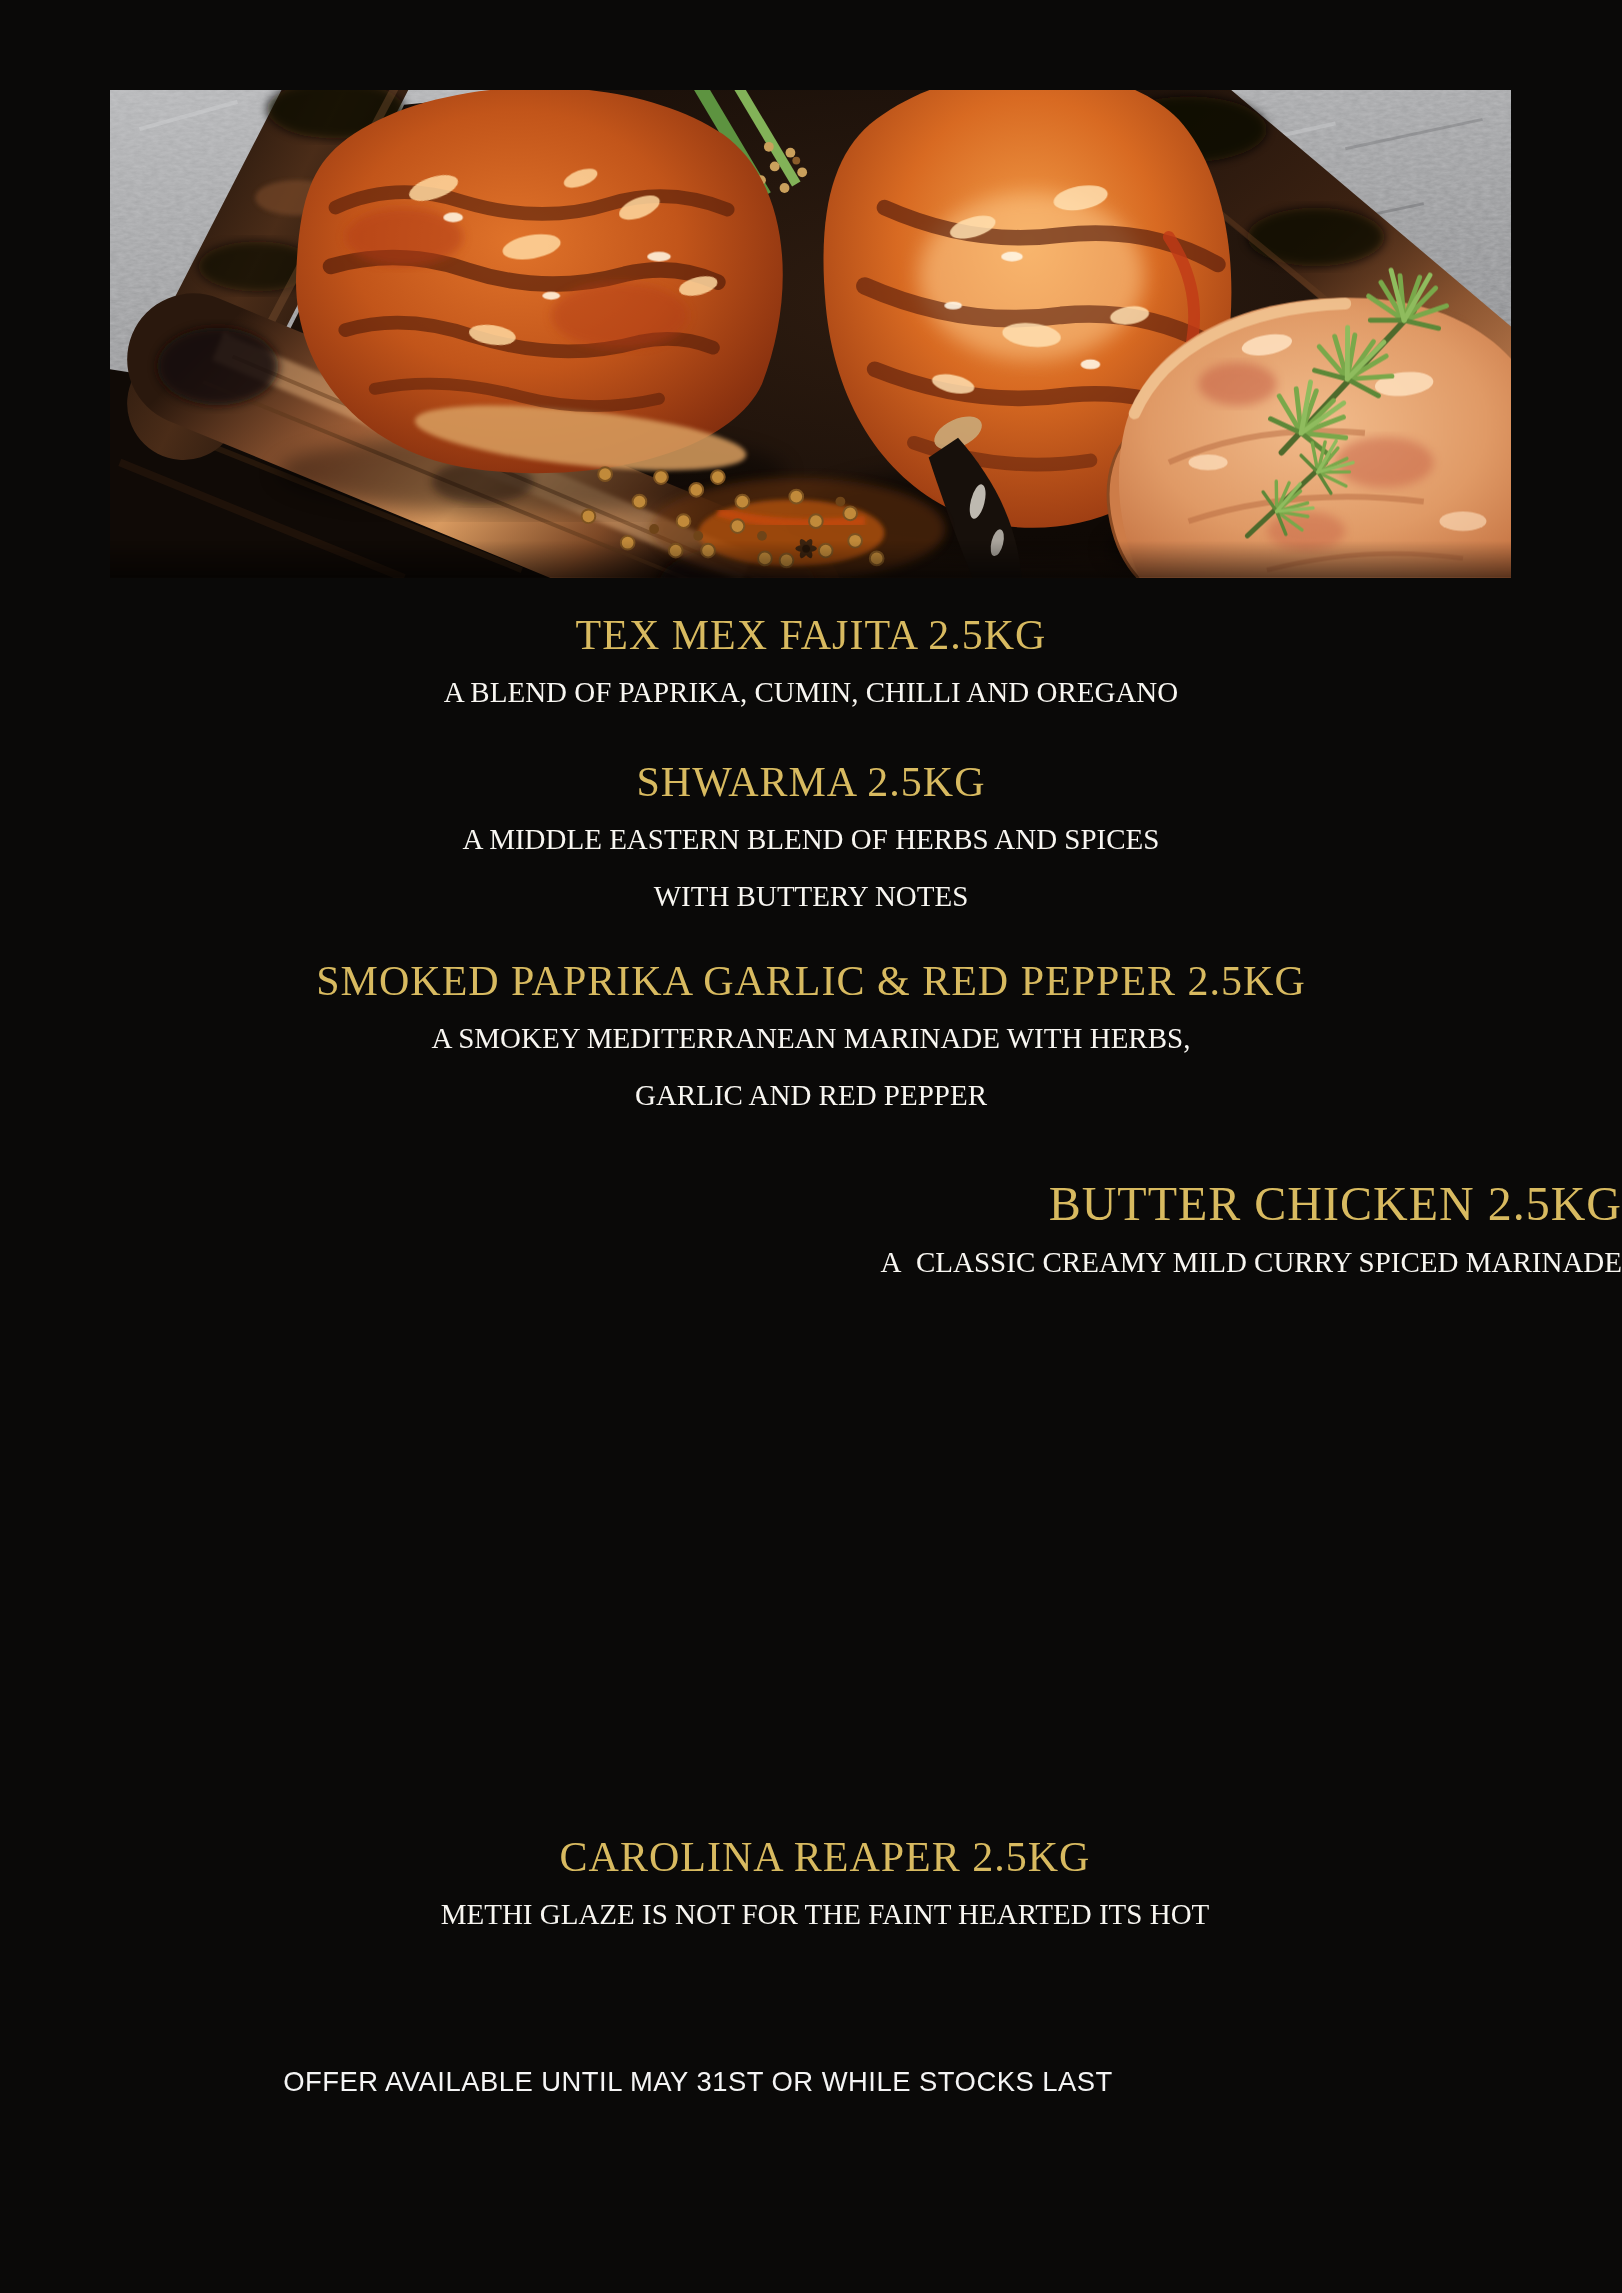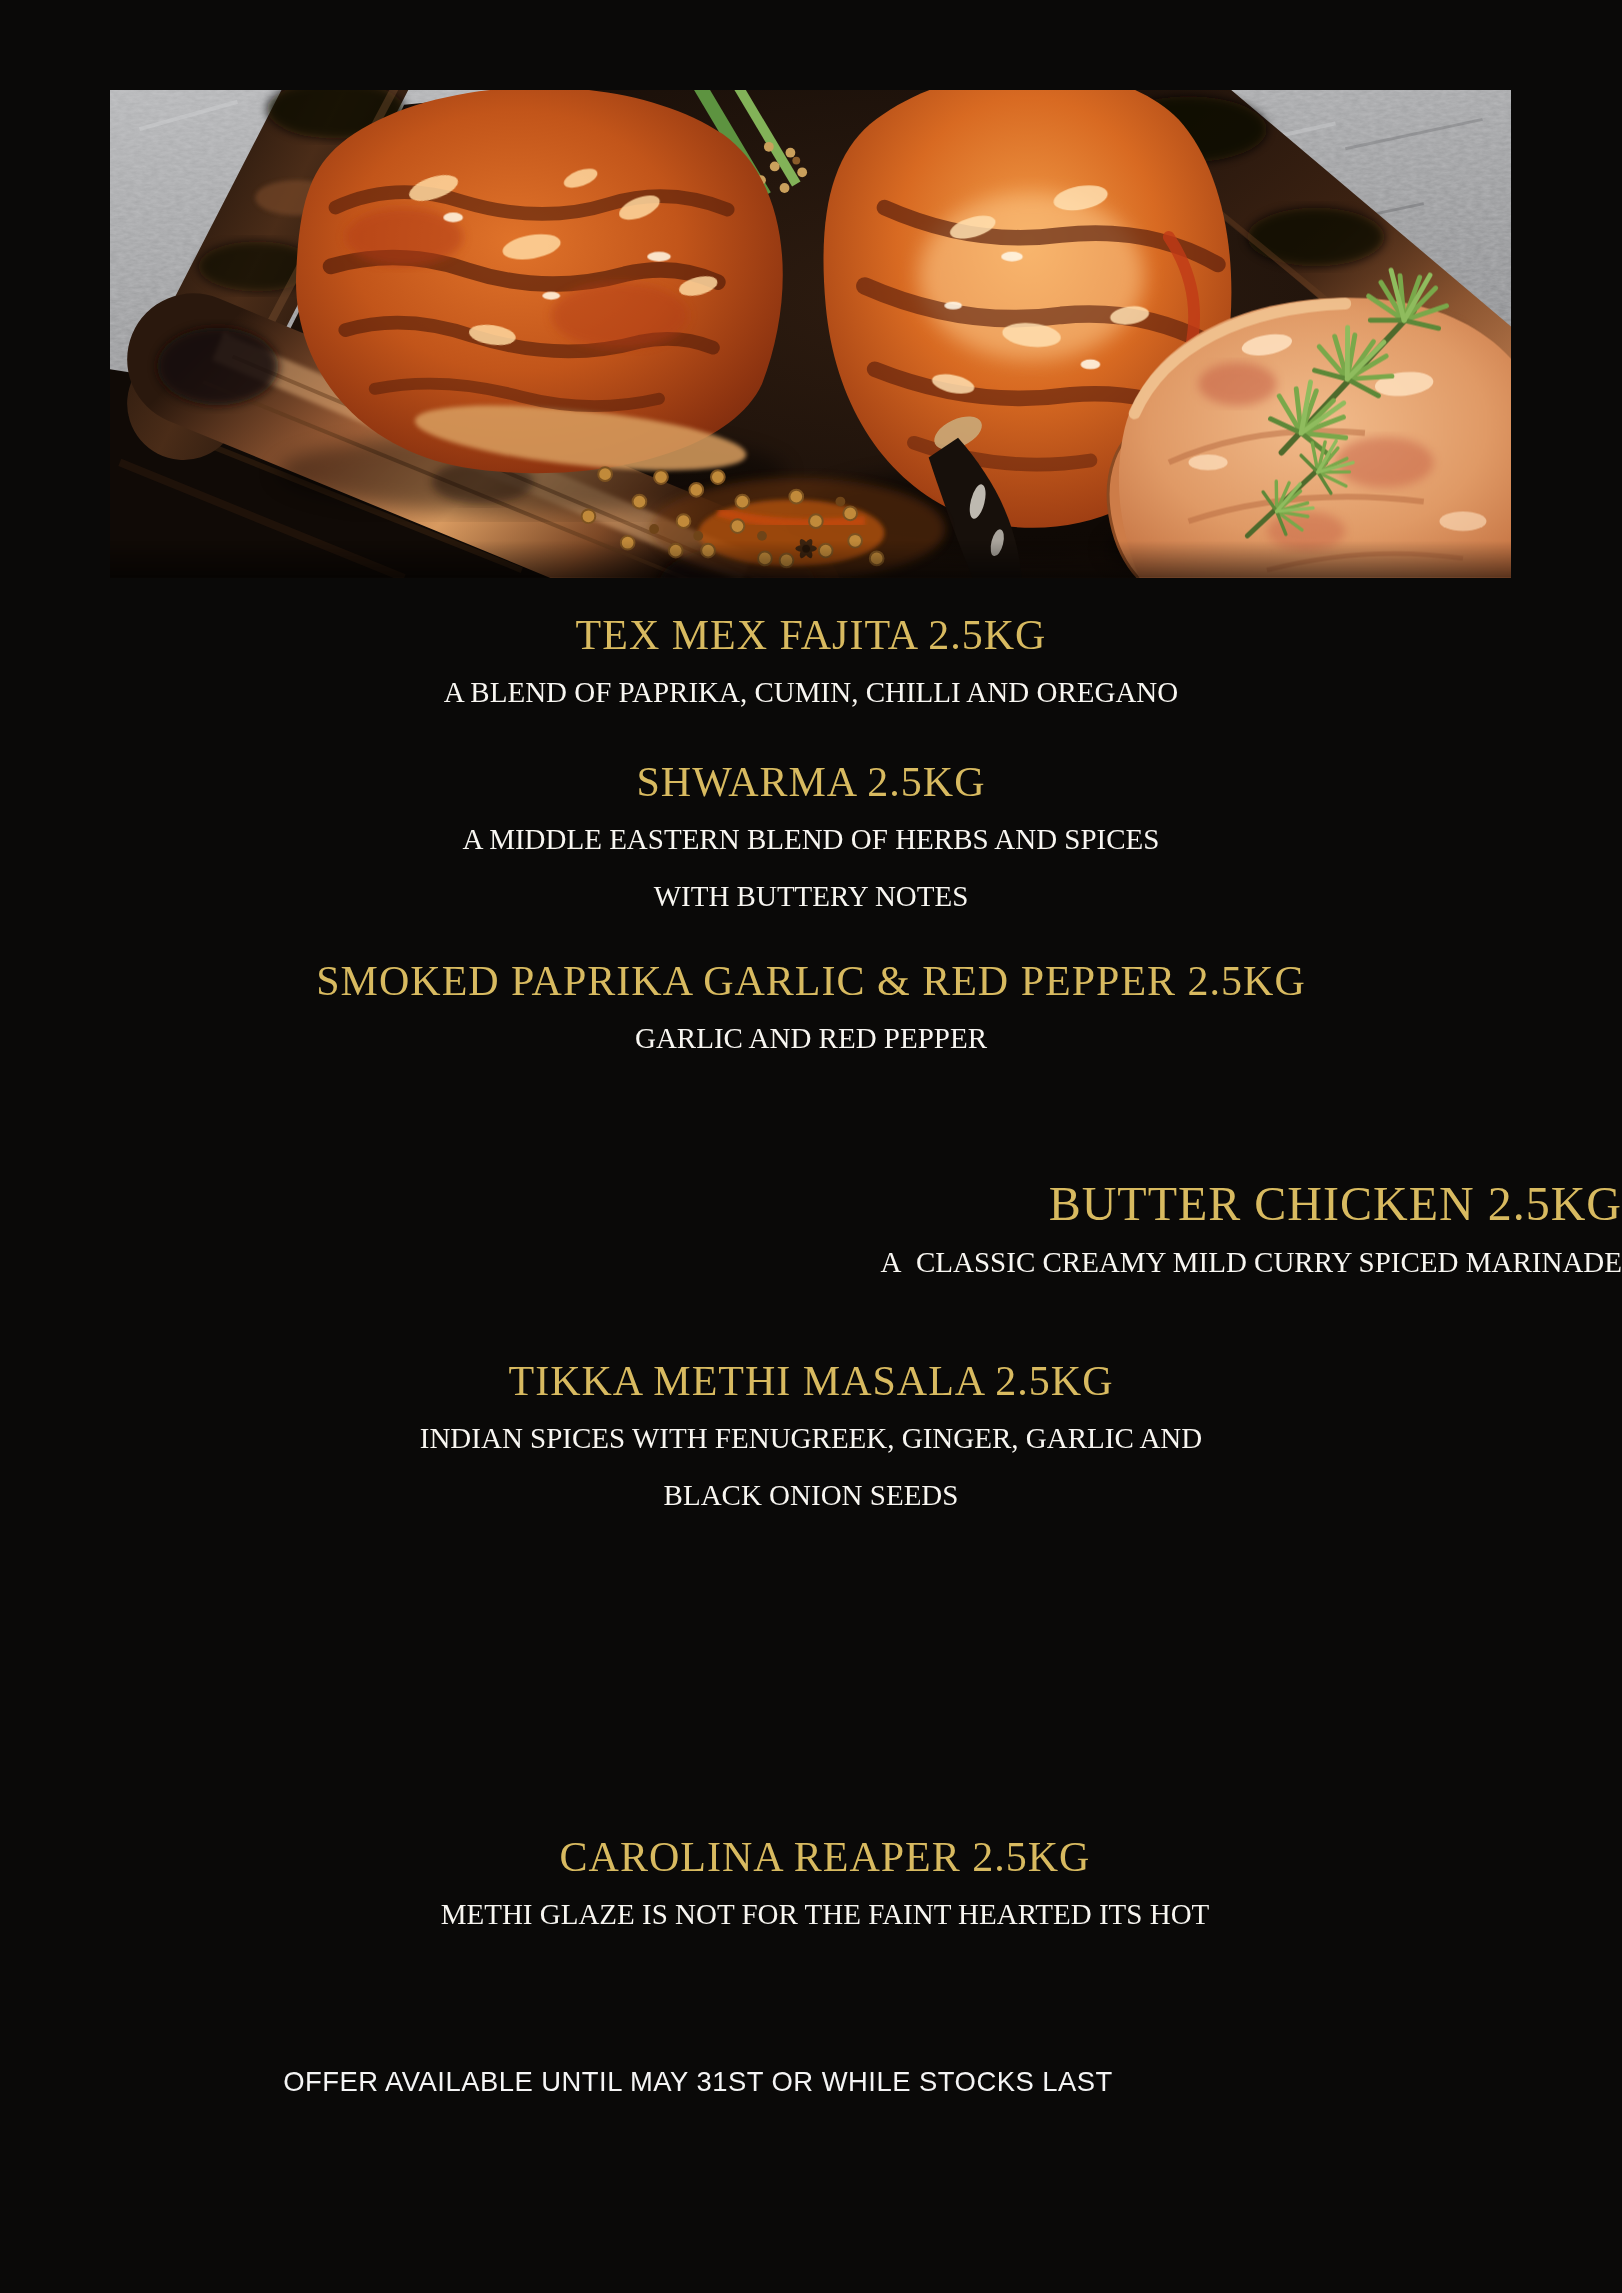--- a/index.html
+++ b/index.html
@@ -322,33 +322,29 @@
   </div>
 
   <div class="section s2">
     <div class="heading">SHWARMA 2.5KG</div>
     <div class="desc">A MIDDLE EASTERN BLEND OF HERBS AND SPICES</div>
     <div class="desc">WITH BUTTERY NOTES</div>
   </div>
 
   <div class="section s3">
     <div class="heading">SMOKED PAPRIKA GARLIC &amp; RED PEPPER 2.5KG</div>
+    <div class="desc">A SMOKEY MEDITERRANEAN MARINADE WITH HERBS,</div>
     <div class="desc">GARLIC AND RED PEPPER</div>
   </div>
 
   <div class="section s4">
     <div class="heading heading-lg">BUTTER CHICKEN 2.5KG</div>
     <div class="desc">A&nbsp; CLASSIC CREAMY MILD CURRY SPICED MARINADE</div>
   </div>
 
-  <div class="section s5">
-    <div class="heading">TIKKA METHI MASALA 2.5KG</div>
-    <div class="desc">INDIAN SPICES WITH FENUGREEK, GINGER, GARLIC AND</div>
-    <div class="desc">BLACK ONION SEEDS</div>
-  </div>
 
 
   <div class="section s7">
     <div class="heading">CAROLINA REAPER 2.5KG</div>
     <div class="desc">METHI GLAZE IS NOT FOR THE FAINT HEARTED ITS HOT</div>
   </div>
 
   <div class="footer">OFFER AVAILABLE UNTIL MAY 31ST OR WHILE STOCKS LAST</div>
 
 </div>

